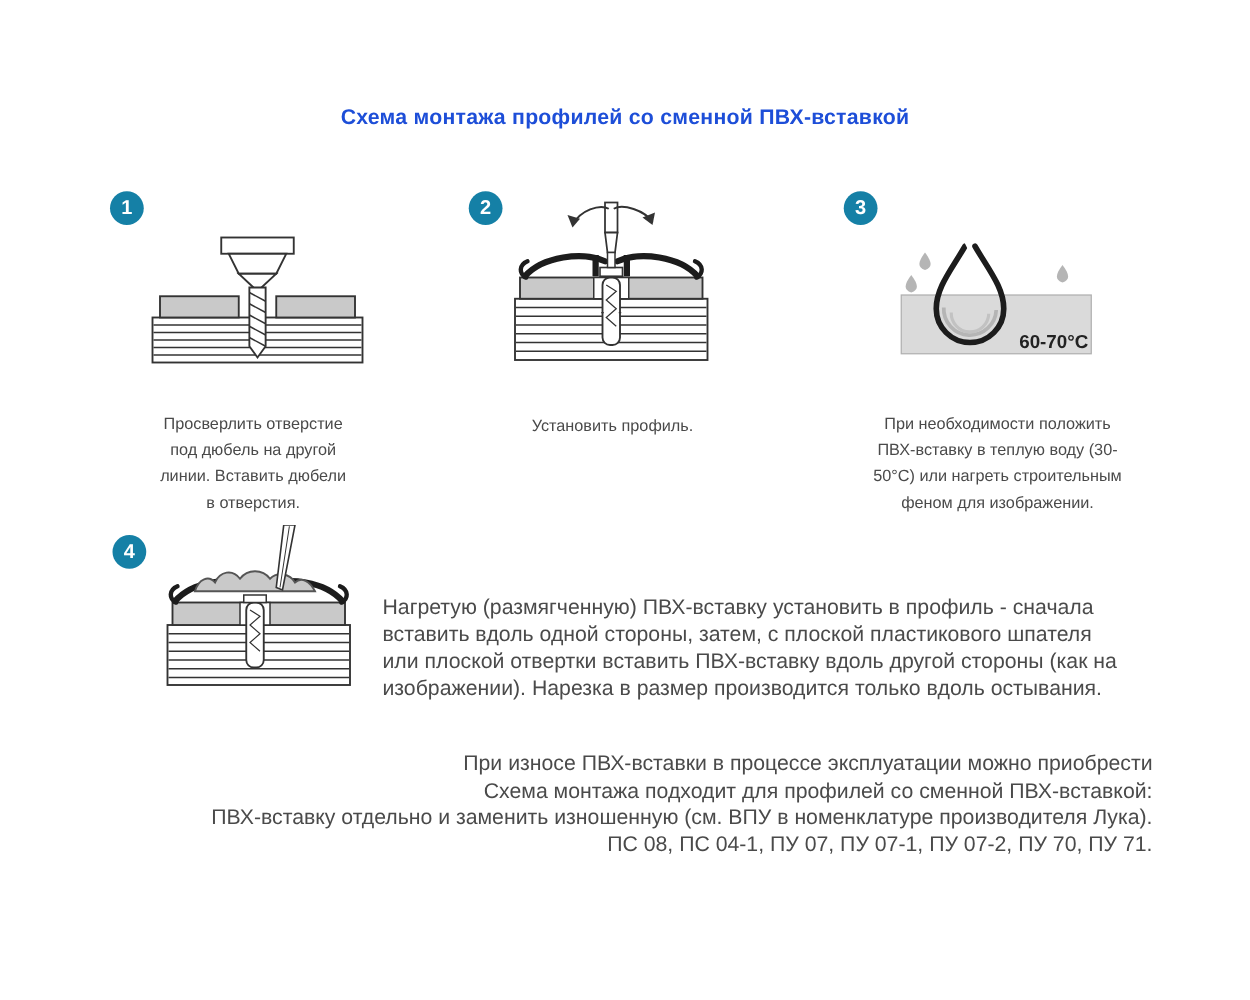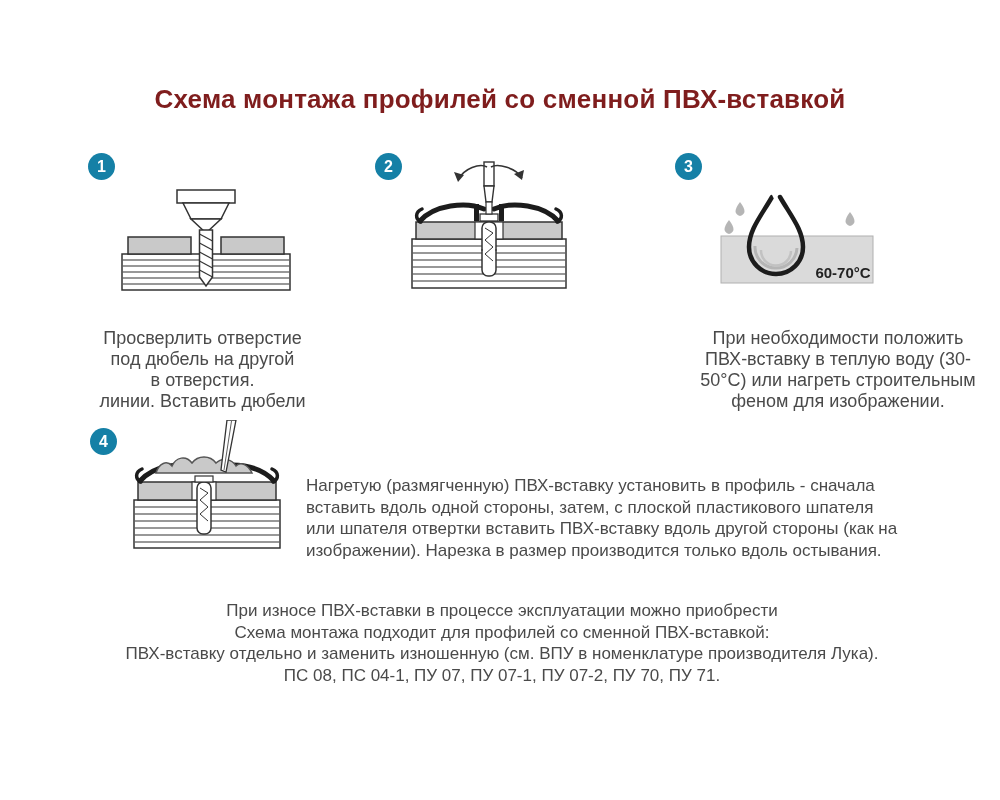--- a/index.html
+++ b/index.html
@@ -3,36 +3,36 @@
 <meta charset="utf-8">
 <style>
   * { margin:0; padding:0; box-sizing:border-box; }
   html,body { background:#ffffff; }
   .page {
     position:relative; width:1000px; height:800px; background:#ffffff;
     font-family:"Liberation Sans", sans-serif; overflow:hidden;
   }
   .title {
     position:absolute; top:84px; left:0; width:100%; text-align:center;
-    font-size:26px; font-weight:bold; color:#7f1d1d; letter-spacing:0.2px;
+    font-size:17px; font-weight:bold; color:#1d4ed8; letter-spacing:0.2px;
   }
   .badge {
     position:absolute; width:27px; height:27px; border-radius:50%;
     background:#1580a6; color:#ffffff; font-size:16px; font-weight:bold;
     line-height:27px; text-align:center;
   }
   .illus { position:absolute;text-decoration:underline; }
   .cap {
     position:absolute; text-align:center; color:#4a4a4a;
-    font-size:18px; line-height:21px;
+    font-size:13px; line-height:21px;
   }
   .cap div { white-space:nowrap; }
   .cap-wide { font-size:17px; line-height:21.5px; }
   .footer {
-    position:absolute; left:82px; top:600px; width:840px; text-align:center;
+    position:absolute; left:82px; top:600px; width:840px; text-align:right;
     color:#4a4a4a; font-size:17px; line-height:21.5px;
   }
   .footer div { white-space:nowrap; }
 </style>
 </head>
 <body>
 
 <div class="page">
 
   <div class="title">Схема монтажа профилей со сменной ПВХ-вставкой</div>
@@ -61,22 +61,22 @@
       <line x1="79.5" y1="55" x2="92.5" y2="62" stroke="#333333" stroke-width="1.2"></line>
       <line x1="79.5" y1="64" x2="92.5" y2="71" stroke="#333333" stroke-width="1.2"></line>
       <line x1="79.5" y1="73" x2="92.5" y2="80" stroke="#333333" stroke-width="1.2"></line>
       <line x1="79.5" y1="82" x2="92.5" y2="89" stroke="#333333" stroke-width="1.2"></line>
     </svg>
   </div>
 
   <div class="cap" style="left:85px; top:328px; width:235px;">
     <div>Просверлить отверстие</div>
     <div>под дюбель на другой</div>
+    <div>линии. Вставить дюбели</div>
     <div>в отверстия.</div>
-    <div>линии. Вставить дюбели</div>
   </div>
 
   <div class="badge" style="left:375px; top:153px;">2</div>
 
   <div class="illus" style="left:410px; top:158px;">
     <svg width="158" height="132" viewBox="0 0 158 132">
 
       <rect x="2" y="81" width="154" height="49" fill="#ffffff" stroke="#333333" stroke-width="1.5"></rect>
       <line x1="2.8" y1="88" x2="155.2" y2="88" stroke="#333333" stroke-width="1.1"></line>
       <line x1="2.8" y1="95" x2="155.2" y2="95" stroke="#333333" stroke-width="1.1"></line>
@@ -107,20 +107,23 @@
       <polygon points="74,28 84,28 82,44 76,44" fill="#ffffff" stroke="#333333" stroke-width="1.4"></polygon>
       <rect x="76" y="44" width="6" height="12" fill="#ffffff" stroke="#333333" stroke-width="1.2"></rect>
 
       <path d="M48,22 C54,10 70,5 77,9" fill="none" stroke="#333333" stroke-width="1.6"></path>
       <polygon points="48,24 44,14 54,17" fill="#333333"></polygon>
       <path d="M112,20 C106,10 88,5 81,9" fill="none" stroke="#333333" stroke-width="1.6"></path>
       <polygon points="112,22 114,12 104,16" fill="#333333"></polygon>
     </svg>
   </div>
 
+  <div class="cap" style="left:360px; top:330px; width:260px;">
+    <div>Установить профиль.</div>
+  </div>
 
   <div class="badge" style="left:675px; top:153px;">3</div>
 
   <div class="illus" style="left:713px; top:190px;">
     <svg width="166" height="98" viewBox="0 0 166 98">
 
       <rect x="8" y="46" width="152" height="47" fill="#dadada" stroke="#b0b0b0" stroke-width="1"></rect>
 
       <path d="M42,56 a21,21 0 1 0 42,2" fill="none" stroke="#b5b5b5" stroke-width="3"></path>
       <path d="M48,60 a15,15 0 1 0 30,1" fill="none" stroke="#c2c2c2" stroke-width="2.5"></path>
@@ -129,21 +132,21 @@
       <line x1="60" y1="3" x2="65" y2="13" stroke="#ffffff" stroke-width="3.5"></line>
 
       <path d="M27,12 c-6,8 -6,12 0,14 c6,-2 6,-6 0,-14" fill="#b5b5b5"></path>
       <path d="M16,30 c-6,8 -6,12 0,14 c6,-2 6,-6 0,-14" fill="#b5b5b5"></path>
       <path d="M137,22 c-6,8 -6,12 0,14 c6,-2 6,-6 0,-14" fill="#b5b5b5"></path>
 
       <text x="130" y="88" text-anchor="middle" font-family="Liberation Sans, sans-serif" font-size="15" font-weight="bold" fill="#222222">60-70°C</text>
     </svg>
   </div>
 
-  <div class="cap" style="left:688px; top:328px; width:300px;">
+  <div class="cap" style="left:648px; top:328px; width:300px;">
     <div>При необходимости положить</div>
     <div>ПВХ-вставку в теплую воду (30-</div>
     <div>50°С) или нагреть строительным</div>
     <div>феном для изображении.</div>
   </div>
 
   <div class="badge" style="left:90px; top:428px;">4</div>
 
   <div class="illus" style="left:126px; top:420px;">
     <svg width="162" height="136" viewBox="0 0 162 136">
@@ -171,21 +174,21 @@
       <path d="M30,53 C33,43 41,40 46,46 C50,37 60,35 66,43 C72,35 84,35 90,43 C96,37 106,39 110,46 C115,41 122,45 126,53 Z" fill="#c9c9c9" stroke="#555555" stroke-width="1.5"></path>
 
       <polygon points="101,0 110,0 100,52 95,50" fill="#ffffff" stroke="#333333" stroke-width="1.3"></polygon>
       <line x1="105.5" y1="1" x2="98" y2="50" stroke="#333333" stroke-width="0.8"></line>
     </svg>
   </div>
 
   <div class="cap cap-wide" style="left:306px; top:475px; width:522px;">
     <div>Нагретую (размягченную) ПВХ-вставку установить в профиль - сначала</div>
     <div>вставить вдоль одной стороны, затем, с плоской пластикового шпателя</div>
-    <div>или шпателя отвертки вставить ПВХ-вставку вдоль другой стороны (как на</div>
+    <div>или плоской отвертки вставить ПВХ-вставку вдоль другой стороны (как на</div>
     <div>изображении). Нарезка в размер производится только вдоль остывания.</div>
   </div>
 
   <div class="footer">
     <div>При износе ПВХ-вставки в процессе эксплуатации можно приобрести</div>
     <div>Схема монтажа подходит для профилей со сменной ПВХ-вставкой:</div>
     <div>ПВХ-вставку отдельно и заменить изношенную (см. ВПУ в номенклатуре производителя Лука).</div>
     <div>ПС 08, ПС 04-1, ПУ 07, ПУ 07-1, ПУ 07-2, ПУ 70, ПУ 71.</div>
   </div>
 

